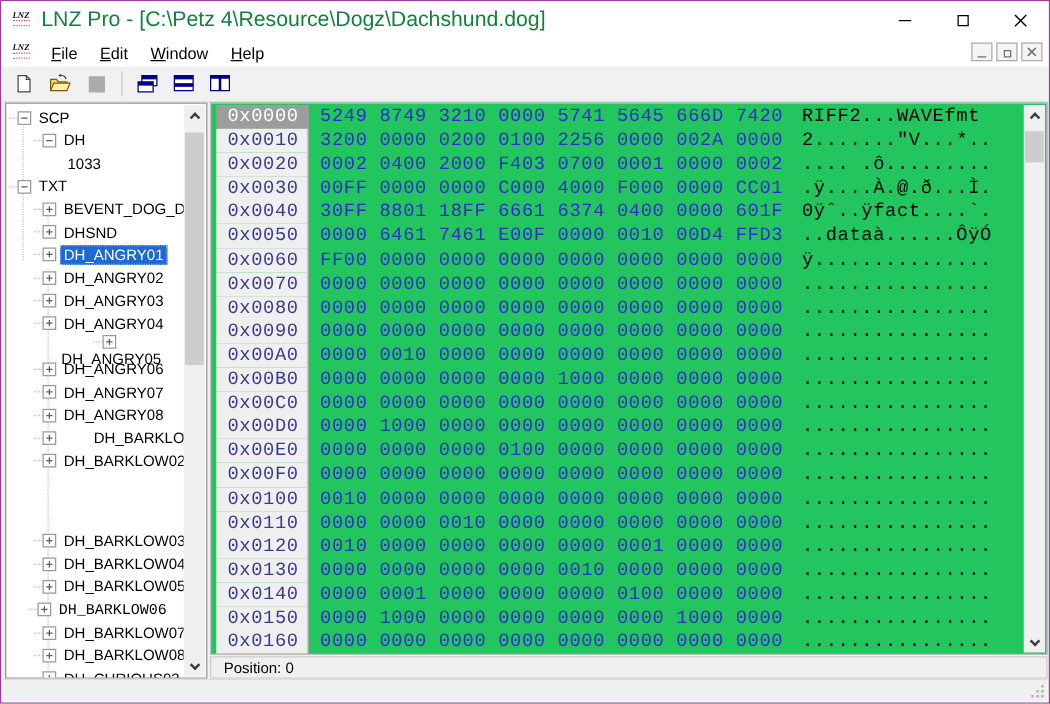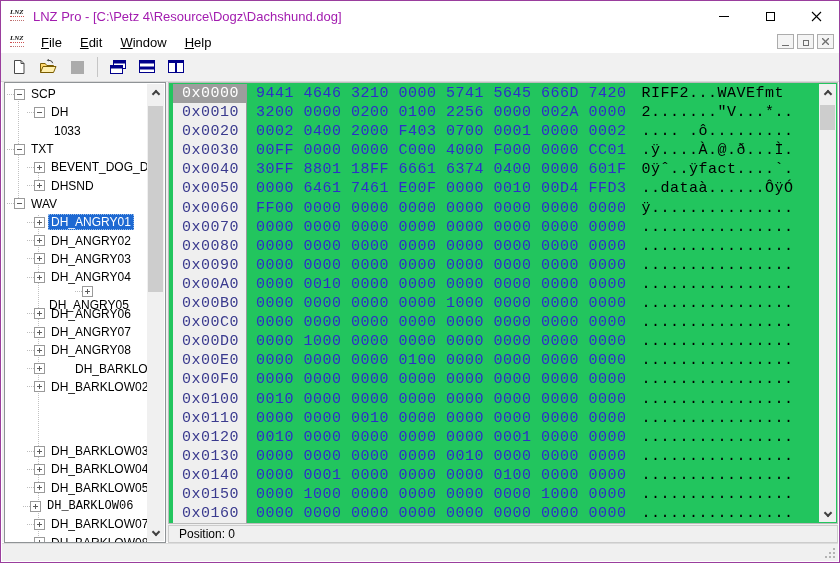--- a/index.html
+++ b/index.html
@@ -8,21 +8,21 @@
     position:relative;width:840px;height:563px;background:#ffffff;
     border:1px solid #9a3e9d;font-family:"Liberation Sans",sans-serif;overflow:hidden;
   }
   
   .titlebar{height:30px;display:flex;align-items:center;background:#fff;}
   .app-icon{width:16px;height:16px;margin:0 7px 0 9px;position:relative;flex:none;
     font:italic 700 7px/8px "Liberation Serif",serif;color:#111;}
   .app-icon .lnz{position:absolute;top:0;left:0;}
   .app-icon .scribble{position:absolute;left:0;right:2px;top:8px;height:5px;
     border-top:1px dotted #d05050;border-bottom:1px dotted #c07070;}
-  .title-text{font-size:13px;color:#a21caf;white-space:nowrap;}
+  .title-text{font-size:17px;color:#15803d;white-space:nowrap;}
   .win-btns{margin-left:auto;display:flex;height:100%;}
   .win-btn{width:46px;height:100%;display:flex;align-items:center;justify-content:center;}
   .g-min{width:10px;height:1px;background:#000;}
   .g-max{width:9px;height:9px;border:1px solid #000;background:#fff;}
   
   .menubar{height:22px;display:flex;align-items:center;background:#fff;position:relative;}
   .menubar .app-icon{margin:0 6px 0 9px;}
   .menu-item{font-size:13px;padding:2px 9px;color:#000;cursor:default;}
   .mdi-btns{position:absolute;right:5px;top:3px;display:flex;gap:3px;}
   .mdi-btn{width:17px;height:15px;border:1px solid #acacac;background:#f4f4f4;
@@ -207,26 +207,20 @@
             </span>
             <span class="tlabel">BEVENT_DOG_DH</span>
           </div>
           <div class="trow" style="padding-left: 29px;">
             <span class="texp plus">
               <span class="h"></span>
               <span class="v"></span>
             </span>
             <span class="tlabel">DHSND</span>
           </div>
-          <div class="trow" style="padding-left: 9px;">
-            <span class="texp minus">
-              <span class="h"></span>
-            </span>
-            <span class="tlabel">WAV</span>
-          </div>
           <div class="trow" style="padding-left: 29px;">
             <span class="texp plus">
               <span class="h"></span>
               <span class="v"></span>
             </span>
             <span class="tlabel sel">DH_ANGRY01</span>
           </div>
           <div class="trow" style="padding-left: 29px;">
             <span class="texp plus">
               <span class="h"></span>
@@ -346,21 +340,21 @@
           </div>
         <div class="sb-thumb" style="top:22px;height:186px;"></div>
         <div class="sb-arrow" style="bottom:0;">
             <div class="chev down"></div>
           </div>
       </div>
     </div>
 
     <div class="hex-panel">
       <div class="hex-rows" id="hex-rows">
-          <div class="hrow"><span class="haddr selected">0x0000</span><span class="hbytes">9441 4646 3210 0000 5741 5645 666D 7420</span><span class="hascii">RIFF2...WAVEfmt </span></div>
+          <div class="hrow"><span class="haddr selected">0x0000</span><span class="hbytes">5249 8749 3210 0000 5741 5645 666D 7420</span><span class="hascii">RIFF2...WAVEfmt </span></div>
           <div class="hrow"><span class="haddr">0x0010</span><span class="hbytes">3200 0000 0200 0100 2256 0000 002A 0000</span><span class="hascii">2......."V...*..</span></div>
           <div class="hrow"><span class="haddr">0x0020</span><span class="hbytes">0002 0400 2000 F403 0700 0001 0000 0002</span><span class="hascii">.... .ô.........</span></div>
           <div class="hrow"><span class="haddr">0x0030</span><span class="hbytes">00FF 0000 0000 C000 4000 F000 0000 CC01</span><span class="hascii">.ÿ....À.@.ð...Ì.</span></div>
           <div class="hrow"><span class="haddr">0x0040</span><span class="hbytes">30FF 8801 18FF 6661 6374 0400 0000 601F</span><span class="hascii">0ÿˆ..ÿfact....`.</span></div>
           <div class="hrow"><span class="haddr">0x0050</span><span class="hbytes">0000 6461 7461 E00F 0000 0010 00D4 FFD3</span><span class="hascii">..dataà......ÔÿÓ</span></div>
           <div class="hrow"><span class="haddr">0x0060</span><span class="hbytes">FF00 0000 0000 0000 0000 0000 0000 0000</span><span class="hascii">ÿ...............</span></div>
           <div class="hrow"><span class="haddr">0x0070</span><span class="hbytes">0000 0000 0000 0000 0000 0000 0000 0000</span><span class="hascii">................</span></div>
           <div class="hrow"><span class="haddr">0x0080</span><span class="hbytes">0000 0000 0000 0000 0000 0000 0000 0000</span><span class="hascii">................</span></div>
           <div class="hrow"><span class="haddr">0x0090</span><span class="hbytes">0000 0000 0000 0000 0000 0000 0000 0000</span><span class="hascii">................</span></div>
           <div class="hrow"><span class="haddr">0x00A0</span><span class="hbytes">0000 0010 0000 0000 0000 0000 0000 0000</span><span class="hascii">................</span></div>

